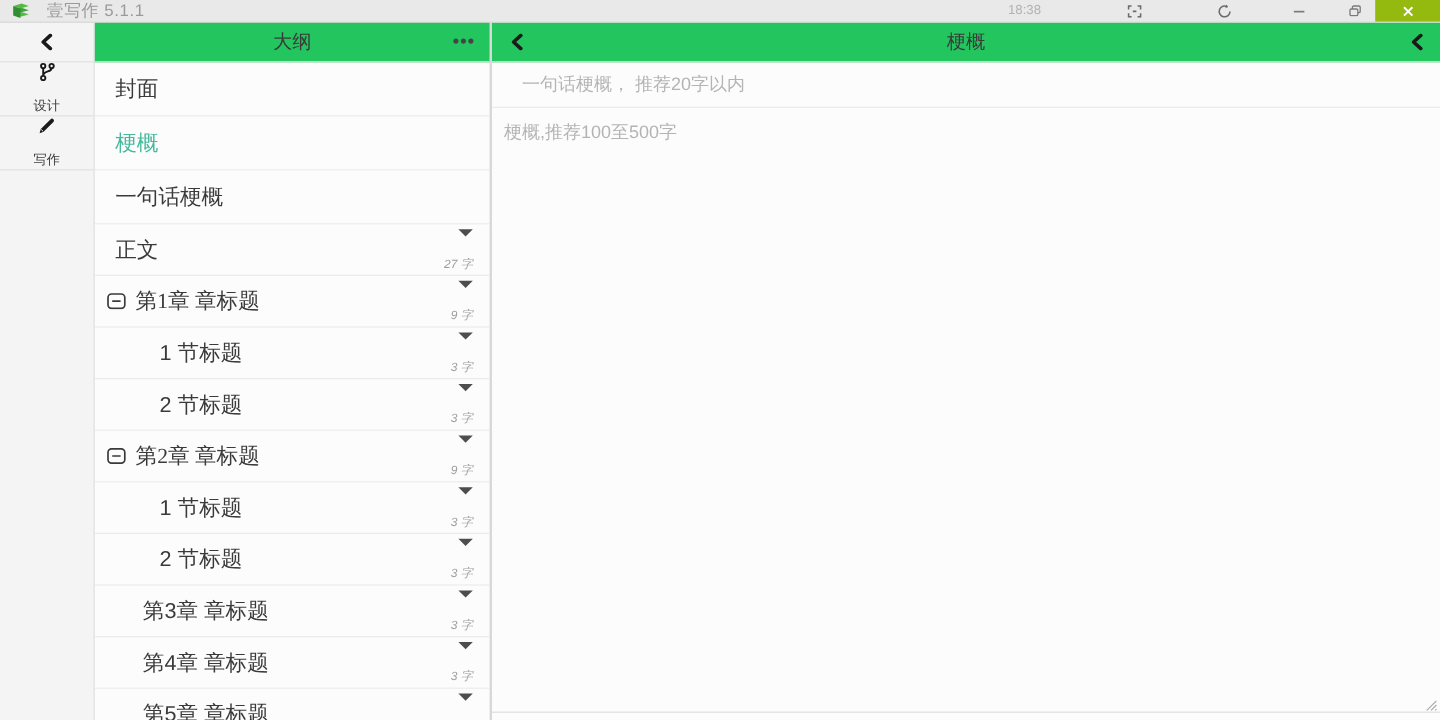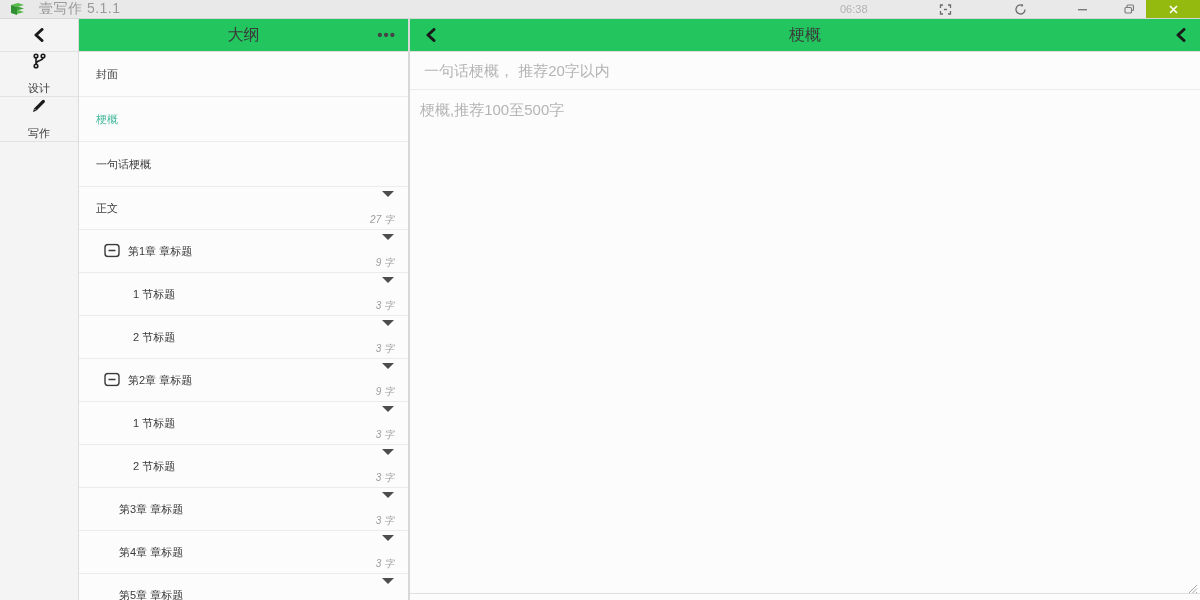--- a/index.html
+++ b/index.html
@@ -36,56 +36,56 @@
   .panel-head .ttl { font-size:16px; color:#3a3a3a; }
   .head-menu { position:absolute; right:12px; top:50%; transform:translateY(-50%);
                font-size:15px; letter-spacing:1px; color:#444; font-weight:bold; cursor:pointer; line-height:6px; }
   .head-back { position:absolute; left:16px; top:50%; transform:translateY(-50%); cursor:pointer; display:flex; }
   .head-collapse { position:absolute; right:14px; top:50%; transform:translateY(-50%); cursor:pointer; display:flex; }
   .outline-list { flex:1; overflow:hidden; }
 
   .o-row { position:relative; border-bottom:1px solid #ebebeb; cursor:pointer; }
   .o-row.plain { height:45px; }
   .o-row.exp { height:43px; }
-  .o-label { position:absolute; top:50%; transform:translateY(-50%); font-size:11px; color:#3a3a3a;
-             display:flex; gap:8px; white-space:nowrap; }
+  .o-label { position:absolute; top:50%; transform:translateY(-50%); font-size:18px; color:#3a3a3a;
+             display:flex; align-items:center; gap:8px; white-space:nowrap; }
   .o-row.sel .o-label { color:#45b99c; }
   .lvl0 .o-label { left:17px; }
-  .lvl1i .o-label { left:25px; }
+  .lvl1i .o-label { left:10px;font-family:Liberation Serif, serif; }
   .lvl1 .o-label { left:40px; }
   .lvl2 .o-label { left:54px; }
   .tri { position:absolute; right:14px; top:4px; width:0; height:0;
          border-left:6px solid transparent; border-right:6px solid transparent; border-top:6px solid #4d4d4d; }
   .o-count { position:absolute; right:14px; bottom:2px; font-size:10px; font-style:italic; color:#9c9c9c;margin-top:24px; }
   .boxminus { display:inline-flex; }
 
   
   .editor { flex:1; display:flex; flex-direction:column; background:#fcfcfc; position:relative; }
-  .ed-input { height:38px; border:none; outline:none; background:transparent; padding:0 14px;
+  .ed-input { height:38px; border:none; outline:none; background:transparent; padding:0 25px;
               font-size:15px; font-family:inherit; border-bottom:1px solid #ebebeb; color:#333; }
   .ed-area { flex:1; border:none; outline:none; background:transparent; resize:none;
              padding:11px 10px; font-size:15px; font-family:inherit; color:#333; }
   .ed-input::placeholder, .ed-area::placeholder { color:#b4b4b4; opacity:1; }
   .ed-bottomline { position:absolute; left:0; right:0; bottom:6px; border-top:1px solid #dedede; }
   .grip { position:absolute; right:2px; bottom:2px; cursor:nwse-resize; }
 </style>
 </head>
 <body>
 
 <div class="titlebar">
   <span class="tb-logo">
     <svg width="17" height="15" viewBox="0 0 17 15">
       <path d="M2 3 L9 1 L15 3 L8 5 Z" fill="#57b947"></path>
       <path d="M2 6.5 L9 4.5 L15 6.5 L8 8.5 Z" fill="#3da33a"></path>
       <path d="M2 10 L9 8 L15 10 L8 12 Z" fill="#57b947"></path>
       <path d="M2 3 L2 11 L8 13 L8 5 Z" fill="#2f8f31"></path>
     </svg>
   </span>
   <span class="tb-title">壹写作  5.1.1</span>
-  <span class="tb-time">06:38</span>
+  <span class="tb-time">18:38</span>
 
   <span class="tb-btn tb-scan">
     <svg width="13" height="11" viewBox="0 0 13 11" fill="none" stroke="#6b6b6b" stroke-width="1.3">
       <path d="M4 1 H1.5 V4 M4 10 H1.5 V7 M9 1 H11.5 V4 M9 10 H11.5 V7"></path>
       <path d="M5 5.5 H8" stroke-width="1.4"></path>
     </svg>
   </span>
   <span class="tb-btn tb-refresh">
     <svg width="13" height="13" viewBox="0 0 13 13" fill="none" stroke="#6b6b6b" stroke-width="1.3">
       <path d="M11 6.5 A4.5 4.5 0 1 1 8.8 2.6"></path>

